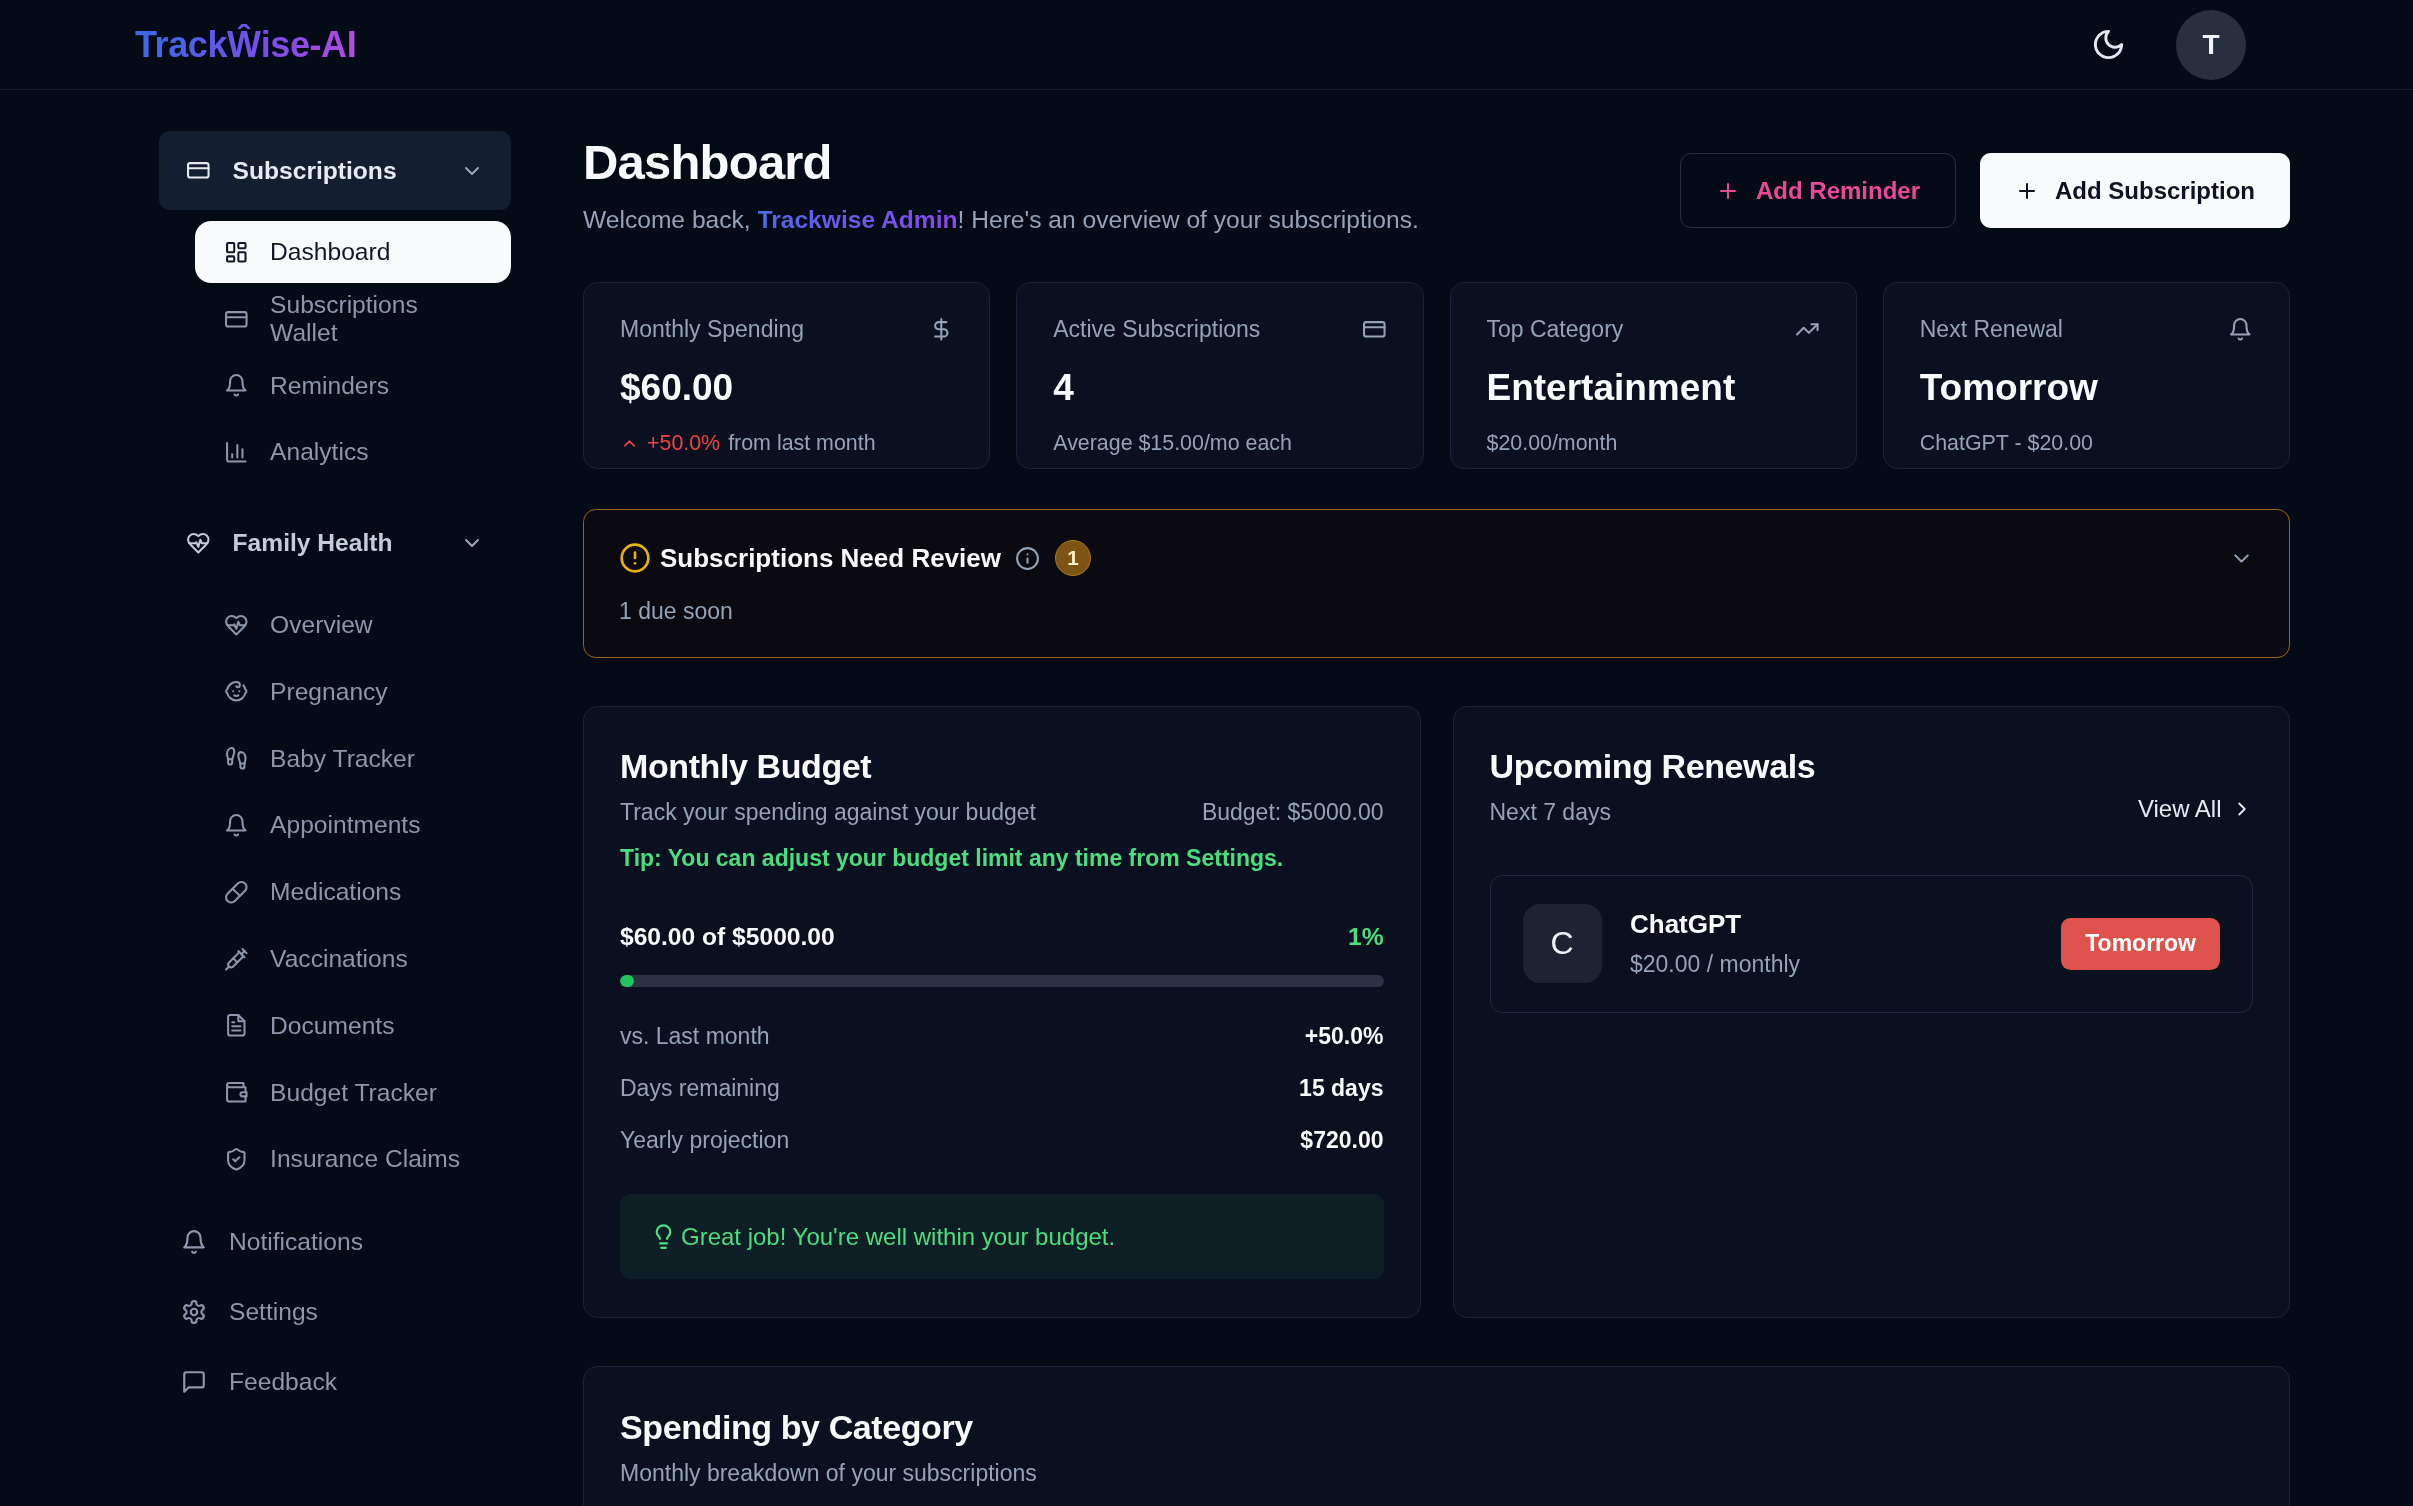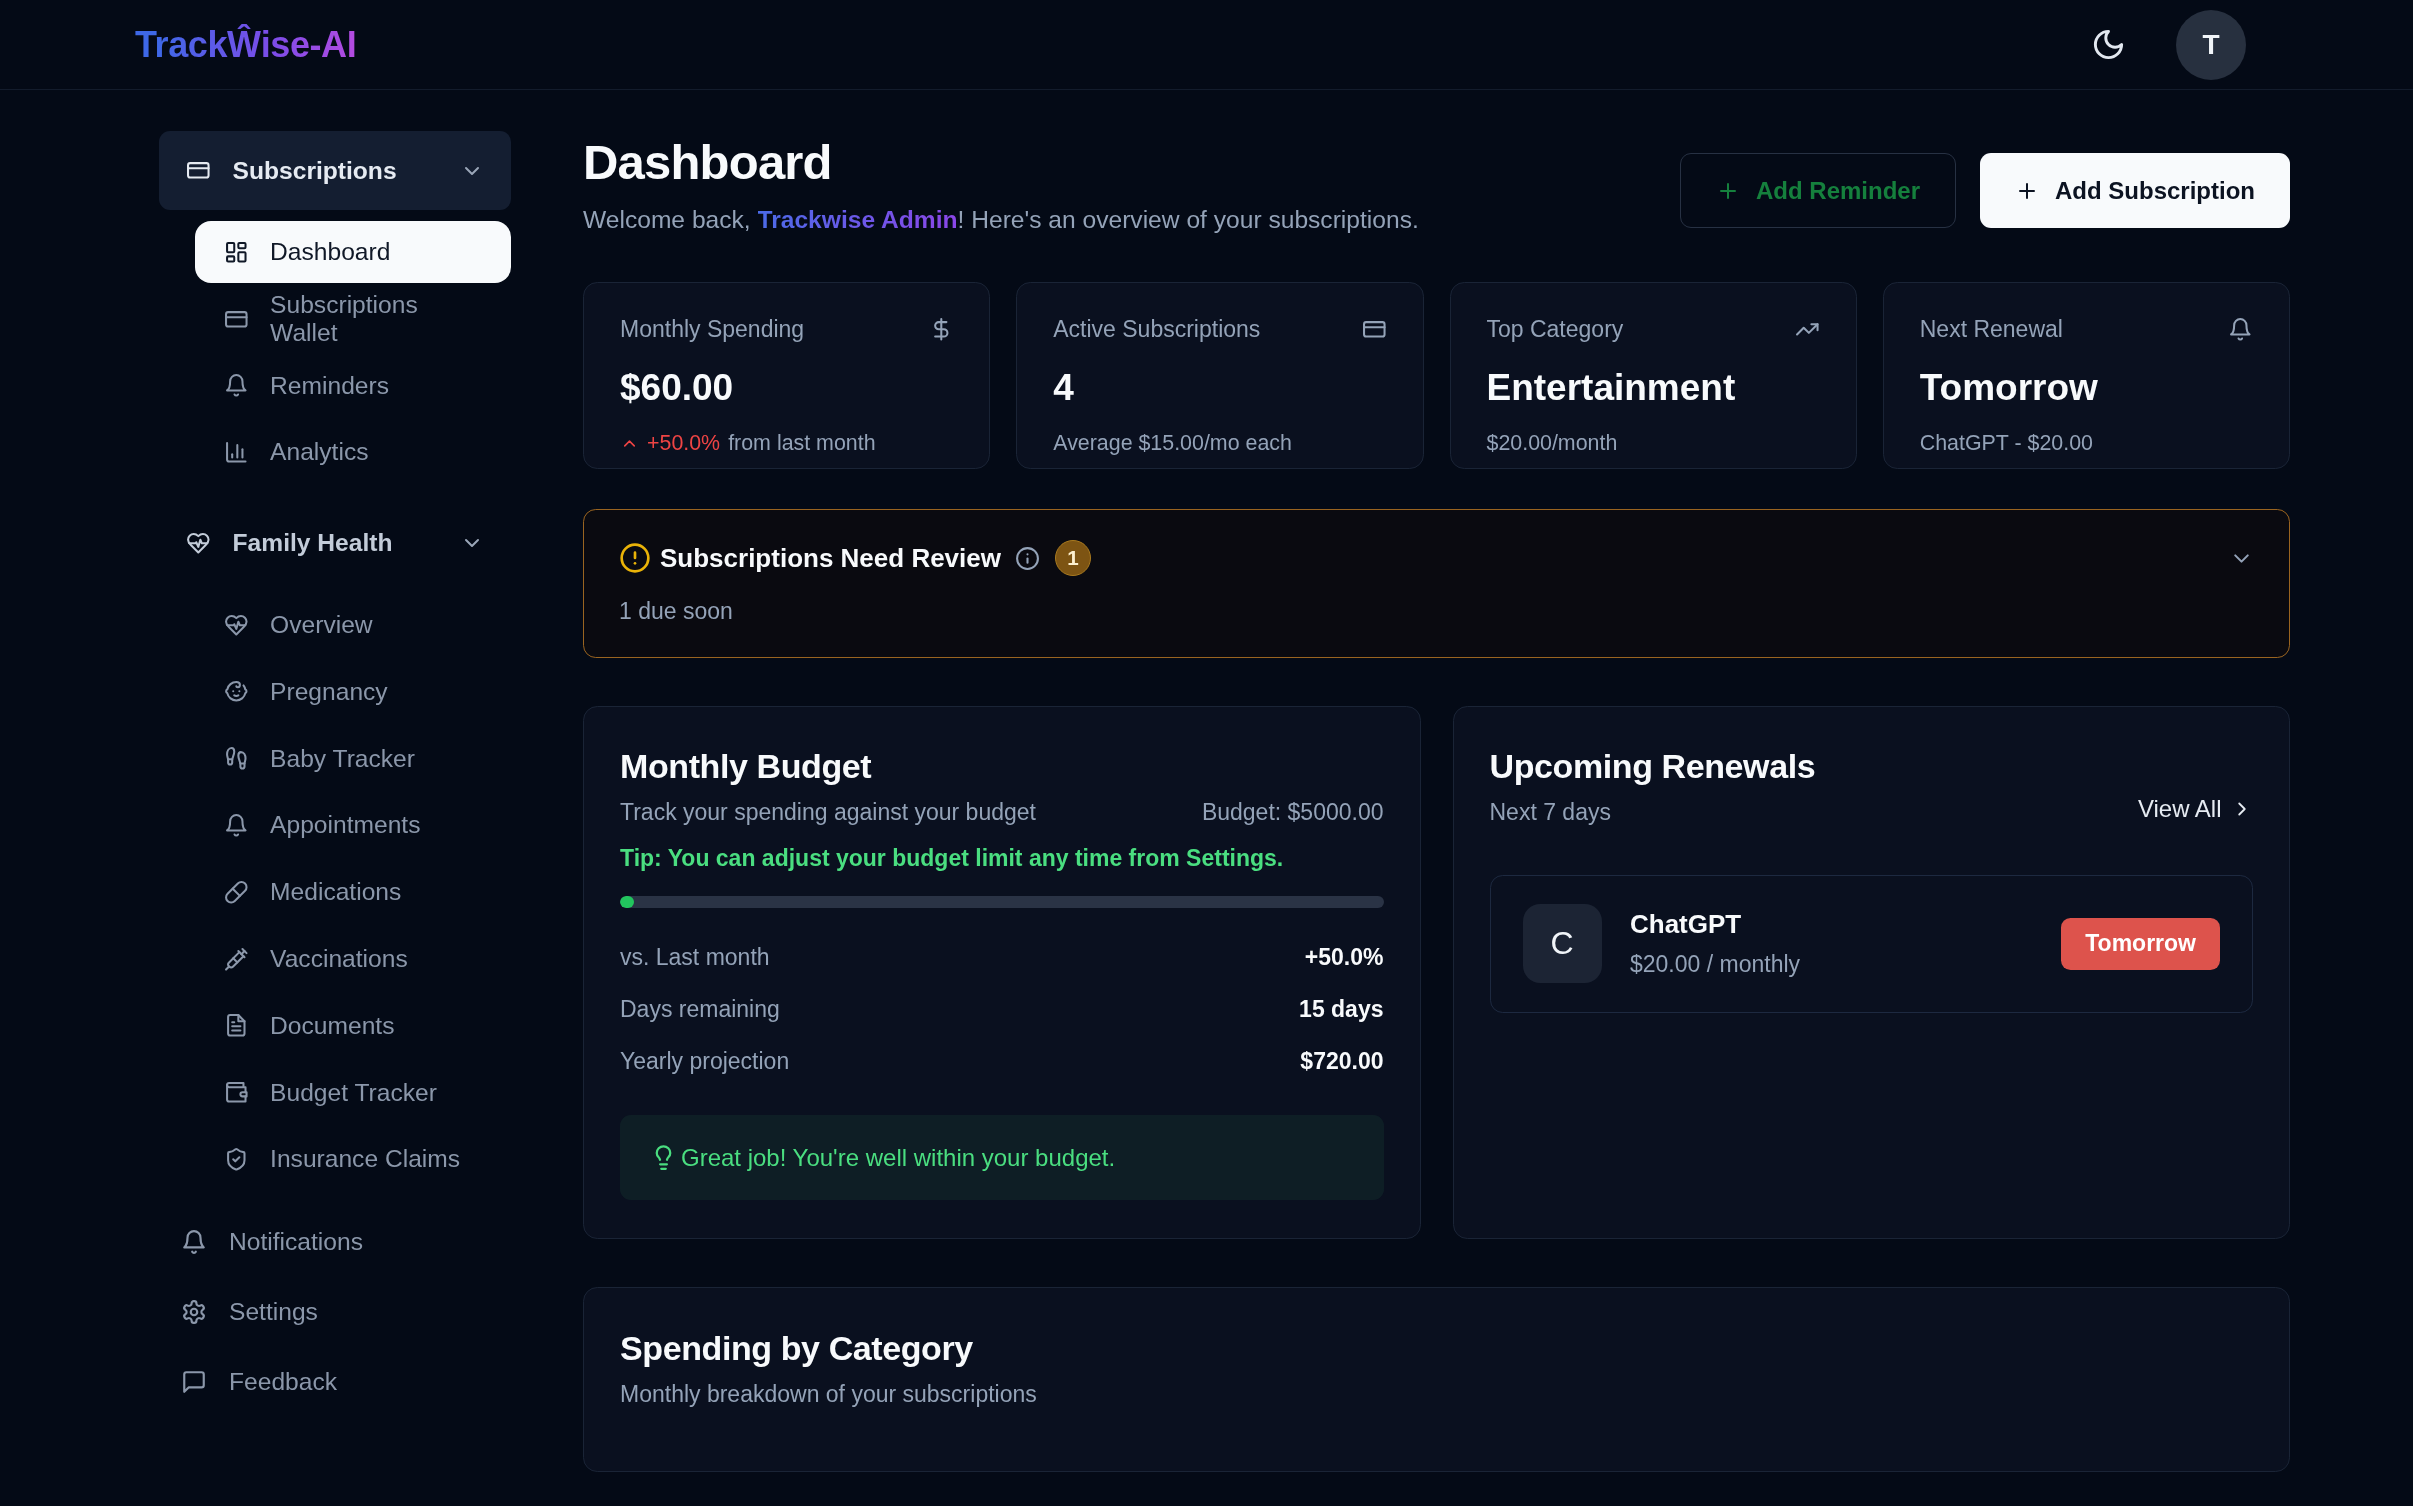--- a/index.html
+++ b/index.html
@@ -36,21 +36,21 @@
   .toplevel { display:flex; flex-direction:column; gap:8px; margin-top:20.6px; }
   .toplevel .item { padding:0 22px; }
 
   
   .page-head { display:flex; justify-content:space-between; align-items:flex-start; }
   .page-title { font-size:49px; font-weight:bold; margin:0; letter-spacing:-0.8px; color:#f8fafc; }
   .welcome { font-size:24.6px; color:#94a3b8; margin-top:16px; }
   .welcome .grad { font-weight:bold; background:linear-gradient(90deg,#4b6be8,#8b46e8); -webkit-background-clip:text; background-clip:text; color:transparent; }
   .head-actions { display:flex; gap:24px; margin-top:19px; }
   .btn { display:flex; align-items:center; gap:16px; height:75px; padding:0 35px; border-radius:11px; font-size:24px; font-weight:600; cursor:pointer; font-family:inherit; }
-  .btn-outline { border:1.6px solid #273143; color:#15803d; background:transparent; }
+  .btn-outline { border:1.6px solid #273143; color:#ec4899; background:transparent; }
   .btn-solid { border:none; background:#f8fafc; color:#0c1322; }
 
   
   .card { background:#0a101f; border:1.6px solid #1a2436; border-radius:14.3px; }
   .stats { display:grid; grid-template-columns:repeat(4,1fr); gap:26px; margin-top:48px; }
   .stat-card { padding:33px 36px; height:187px; }
   .stat-top { display:flex; justify-content:space-between; align-items:center; color:#94a3b8; font-size:23px; }
   .stat-value { font-size:37px; font-weight:bold; margin-top:24px; color:#f8fafc; white-space:nowrap; }
   .stat-sub { font-size:21.4px; color:#94a3b8; margin-top:22px; display:flex; align-items:center; gap:8px; white-space:nowrap; }
   .red { color:#ef4444; }
@@ -452,20 +452,24 @@
 
       <section class="card panel">
         <div class="panel-head">
           <div>
             <h2 class="panel-title">Monthly Budget</h2>
             <div class="panel-sub">Track your spending against your budget</div>
           </div>
           <div class="budget-amount">Budget: $5000.00</div>
         </div>
         <div class="tip">Tip: You can adjust your budget limit any time from Settings.</div>
+        <div class="usage-row">
+          <span>$60.00 of $5000.00</span>
+          <span class="usage-pct">1%</span>
+        </div>
         <div class="progress">
           <div class="progress-fill"></div>
         </div>
         <div class="budget-rows">
           <div class="b-row">
             <span class="b-label">vs. Last month</span>
             <span class="b-val red">+50.0%</span>
           </div>
           <div class="b-row">
             <span class="b-label">Days remaining</span>

